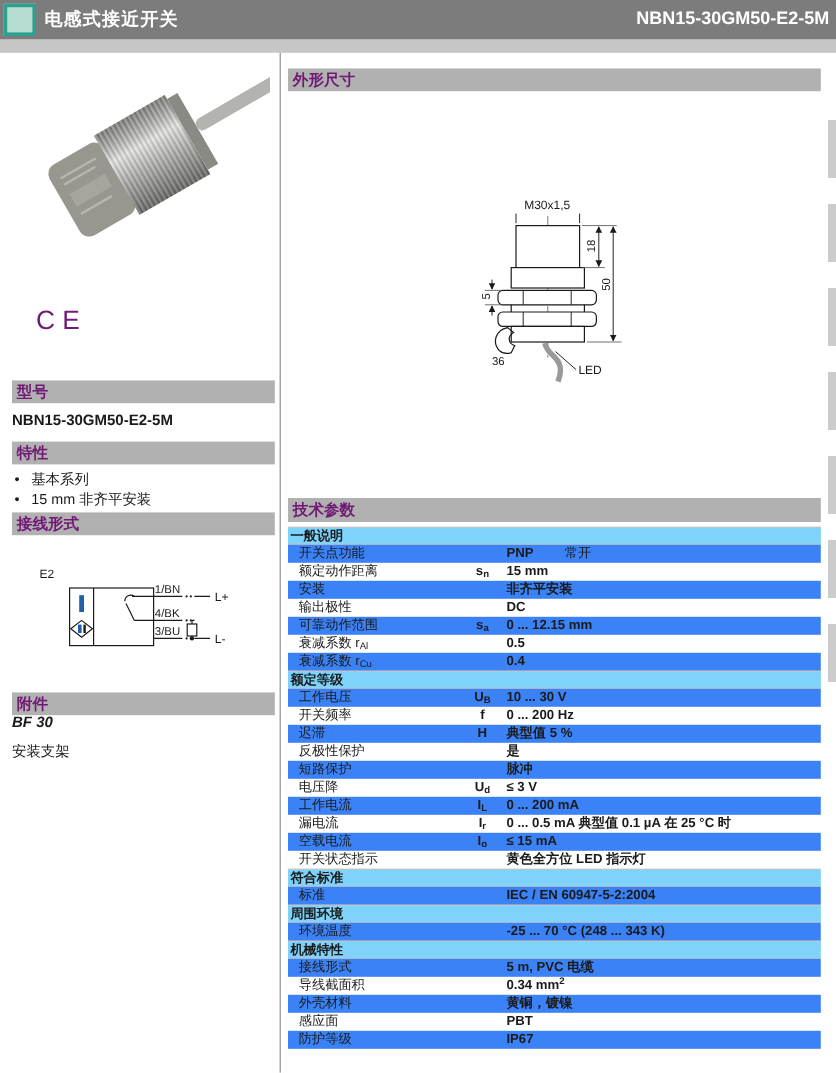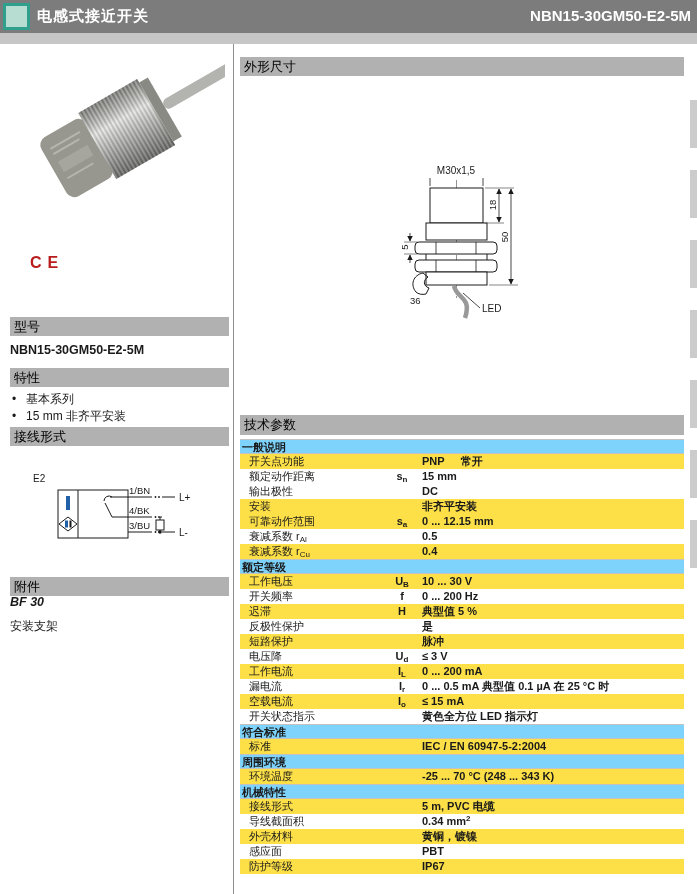--- a/index.html
+++ b/index.html
@@ -11,45 +11,45 @@
   
   .topbar { position:absolute; left:0; top:0; width:697px; height:33px; background:#7c7c7c; }
   .logo { position:absolute; left:3px; top:3px; width:27px; height:27px; background:#b7dcd1; border:3px solid #2fa08d; }
   .fam-title { position:absolute; left:37px; top:7px; font-size:15px; font-weight:bold; color:#fff; letter-spacing:1px; }
   .hdr-model { position:absolute; right:6px; top:7px; font-size:15px; font-weight:bold; color:#fff; }
   .substrip { position:absolute; left:0; top:33px; width:697px; height:11px; background:#c6c6c6; }
   .divider { position:absolute; left:233px; top:44px; width:1px; height:850px; background:#8f8f8f; }
   .edge-dashes { position:absolute; right:0; top:100px; width:7px; height:472px;
     background:repeating-linear-gradient(180deg,#cccccc 0 48px,transparent 48px 70px); }
   
-  .bar { position:absolute; background:#b1b1b1; color:#000000; font-size:13px; font-weight:normal;
+  .bar { position:absolute; background:#b1b1b1; color:#701a75; font-size:13px; font-weight:bold;
          height:19px; line-height:16px; padding:2px 4px; }
   .bar.l { left:10px; width:219px; }
   .bar.r { left:240px; width:444px; }
   
   .photo { position:absolute; left:25px; top:50px; }
-  .ce { position:absolute; left:30px; top:254px; font-size:16px; letter-spacing:6px; color:#b91c1c;font-weight:bold; }
+  .ce { position:absolute; left:30px; top:254px; font-size:22px; letter-spacing:6px; color:#701a75; }
   .model-value { position:absolute; left:10px; top:343px; font-size:12.5px; font-weight:bold; }
   .features-list { position:absolute; left:12px; top:391px; list-style:none; font-size:12px; }
   .features-list li { line-height:17px; white-space:nowrap; }
   .features-list .blt { display:inline-block; width:14px; }
   .wiring { position:absolute; left:22px; top:462px; }
   .acc-name { position:absolute; left:10px; top:595px; font-size:12.5px; font-weight:bold;font-style:italic; }
   .acc-desc { position:absolute; left:10px; top:618px; font-size:12px; }
   
   .dimsvg { position:absolute; left:350px; top:152px; }
   .tech-table { position:absolute; left:240px; top:439px; width:444px; }
   .tgroup { height:15px; line-height:14px; font-size:11px; font-weight:bold;
             border-top:1px solid #c2c2c2; border-bottom:1px solid #c2c2c2; padding-left:2px; background:#7dd3fc; }
   .trow { display:grid; grid-template-columns:142px 40px 1fr; height:15px; line-height:15px; font-size:11px; }
-  .trow.shade { background:#fde047; }
+  .trow.shade { background:#3b82f6; }
   .tlabel { padding-left:9px; white-space:nowrap; }
   .tsym { font-weight:bold;text-align:center; }
   .tval { font-weight:bold; white-space:nowrap; }
-  .tval2 { margin-left:16px; font-weight:bold; }
+  .tval2 { margin-left:26px; font-weight:normal; }
   sub { font-size:8px; line-height:0; vertical-align:-2px; }
   sup { font-size:8px; line-height:0; vertical-align:4px; }
   svg text { font-family:"Liberation Sans", sans-serif; fill:#1a1a1a; }
 </style>
 </head>
 <body>
 
 <div class="topbar">
   <div class="logo"></div>
   <div class="fam-title">电感式接近开关</div>
@@ -196,29 +196,29 @@
     <div class="trow shade">
       <div class="tlabel">开关点功能</div>
       <div class="tsym"></div>
       <div class="tval">PNP<span class="tval2">常开</span></div>
     </div>
     <div class="trow">
       <div class="tlabel">额定动作距离</div>
       <div class="tsym">s<sub>n</sub></div>
       <div class="tval">15 mm</div>
     </div>
+    <div class="trow shade">
+      <div class="tlabel">安装</div>
+      <div class="tsym"></div>
+      <div class="tval">非齐平安装</div>
+    </div>
     <div class="trow">
       <div class="tlabel">输出极性</div>
       <div class="tsym"></div>
       <div class="tval">DC</div>
-    </div>
-    <div class="trow shade">
-      <div class="tlabel">安装</div>
-      <div class="tsym"></div>
-      <div class="tval">非齐平安装</div>
     </div>
     <div class="trow shade">
       <div class="tlabel">可靠动作范围</div>
       <div class="tsym">s<sub>a</sub></div>
       <div class="tval">0 ... 12.15 mm</div>
     </div>
     <div class="trow">
       <div class="tlabel">衰减系数 r<sub>Al</sub></div>
       <div class="tsym"></div>
       <div class="tval">0.5</div>

